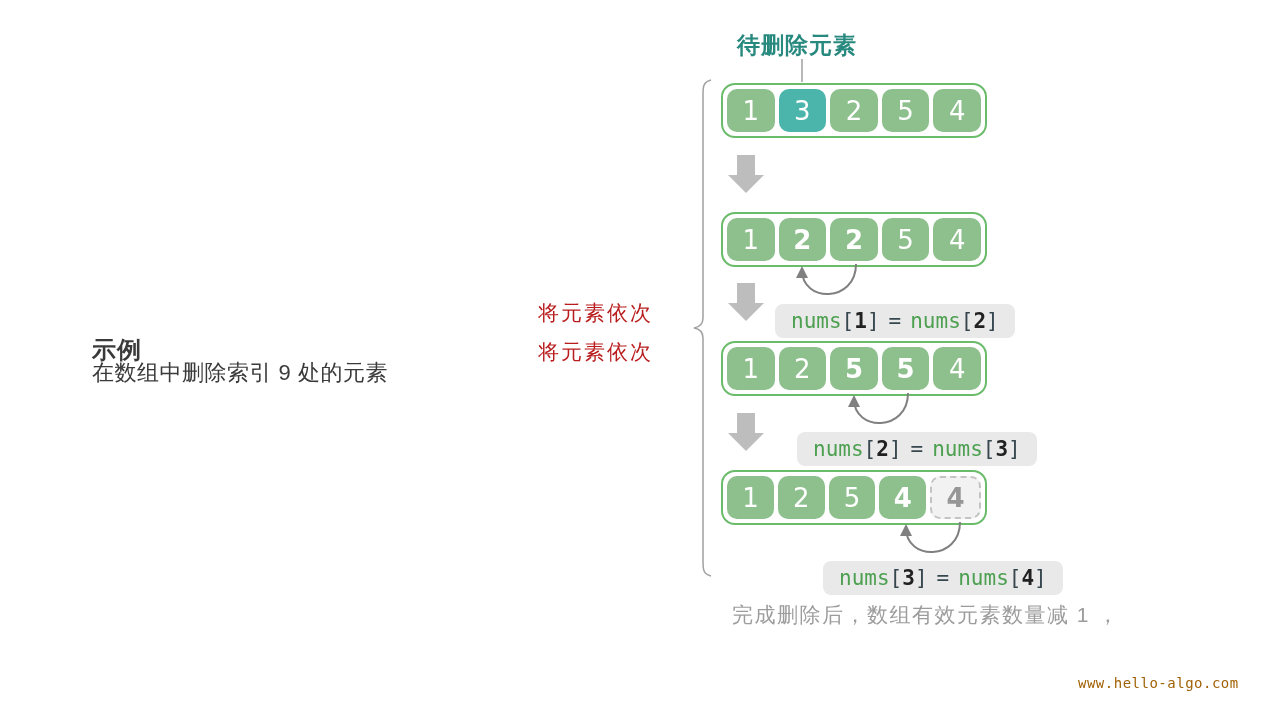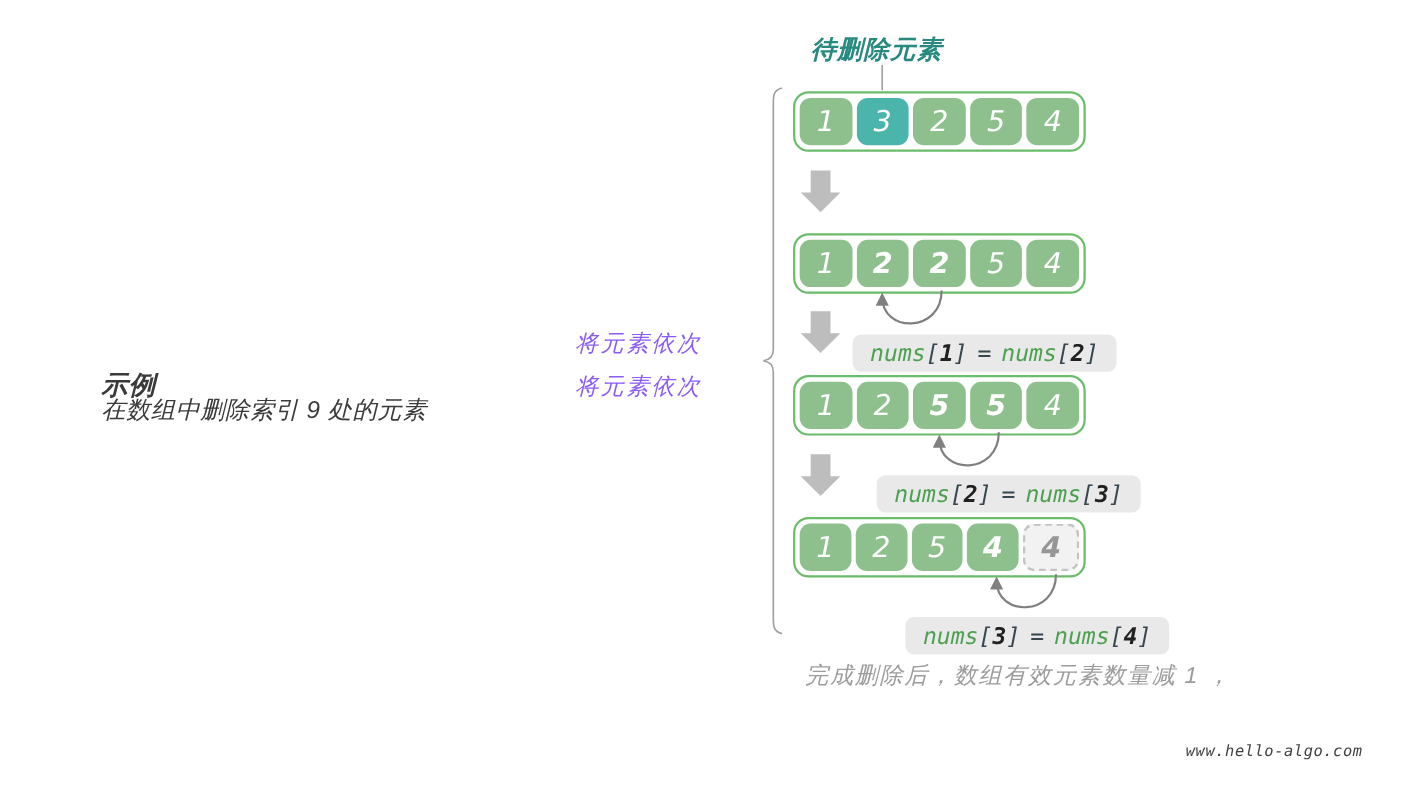--- a/index.html
+++ b/index.html
@@ -1,18 +1,18 @@
 <!DOCTYPE html>
 <html><head>
 <meta charset="utf-8">
 <style>
   html,body { margin:0; padding:0; background:#fff; }
   #canvas {
     position:relative; width:1280px; height:720px; background:#ffffff;
-    overflow:hidden; font-family:"Liberation Sans","DejaVu Sans",sans-serif;font-style:italic;
+    overflow:hidden; font-family:"Liberation Sans","DejaVu Sans",sans-serif;
   }
   
   .diagram-title {
     position:absolute; left:737px; top:30px;
     font-size:23px; font-weight:bold; color:#28897F; letter-spacing:1px;
   }
   
   .array-row {
     position:absolute; left:721px; width:266px; height:55px;
     background:#ffffff; border:2px solid #6ABB6A; border-radius:14px;
@@ -46,33 +46,33 @@
   .example-heading {
     position:absolute; left:92px; top:334px;
     font-size:24px; font-weight:bold; color:#3A3A3A; letter-spacing:1px;
   }
   .example-desc {
     position:absolute; left:92px; top:358px;
     font-size:22px; color:#3A3A3A; letter-spacing:0.5px;
   }
   
   .shift-note {
-    position:absolute; left:523px; top:293px;
-    font-size:21px; color:#8b5cf6; line-height:39px; letter-spacing:2px;
+    position:absolute; left:538px; top:293px;
+    font-size:21px; color:#b91c1c; line-height:39px; letter-spacing:2px;
   }
   
   .footnote {
     position:absolute; left:732px; top:598px;
     font-size:21px; color:#9C9C9C; line-height:34px; letter-spacing:1.5px;
   }
   
   .watermark {
     position:absolute; left:1078px; top:675px;
     font-family:"DejaVu Sans Mono","Liberation Mono",monospace;
-    font-size:14px; color:#404040; letter-spacing:0.5px;
+    font-size:14px; color:#a16207; letter-spacing:0.5px;
   }
   
   #overlay {
     position:absolute; left:0; top:0; width:1280px; height:720px;
     pointer-events:none;
   }
 </style>
 </head>
 <body>
 

